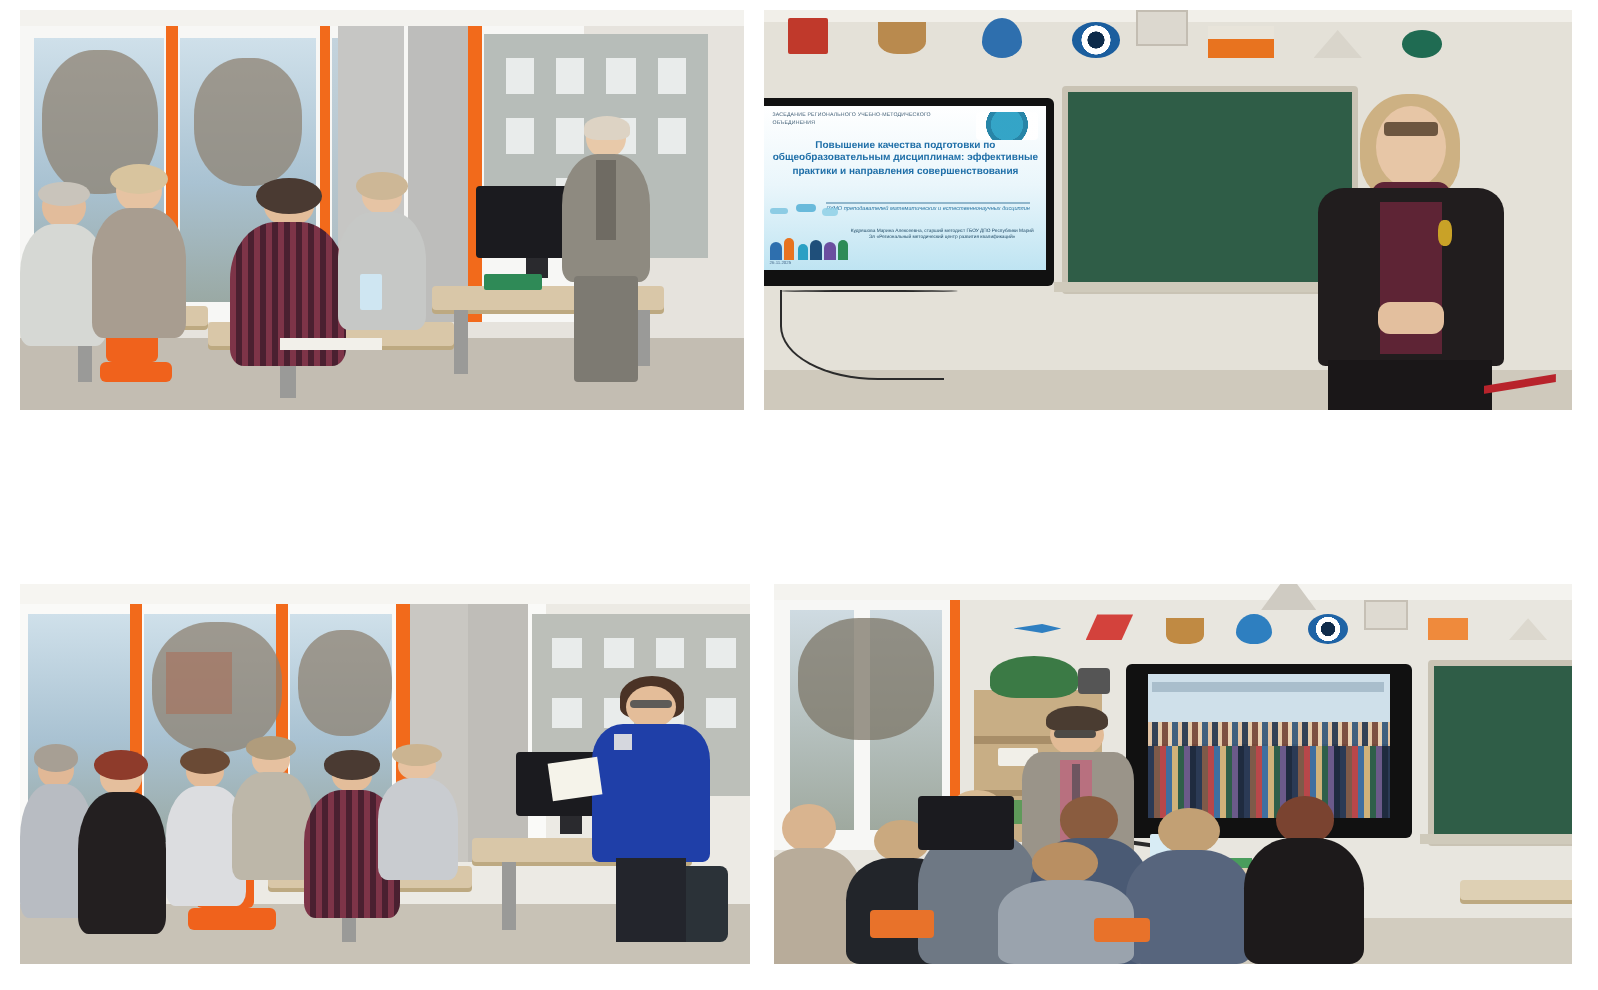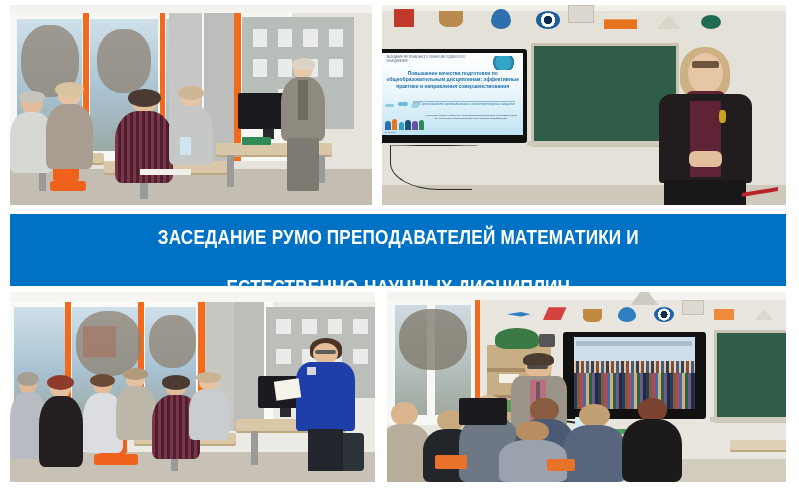--- a/index.html
+++ b/index.html
@@ -221,26 +221,20 @@
         <div style="position:absolute;left:34%;top:34%;width:32%;height:48%;background:#5e2435;"></div>
         <div style="position:absolute;left:64%;top:40%;width:7%;height:8%;background:#c9a227;border-radius:40%;"></div>
         <div style="position:absolute;left:33%;top:66%;width:34%;height:10%;background:#e3bf9e;border-radius:6px;"></div>
         <div style="position:absolute;left:8%;top:84%;width:84%;height:16%;background:#1a1718;"></div>
       </div>
       <div style="position:absolute;right:2%;bottom:4%;width:9%;height:5%;background:#b8232b;
                   clip-path:polygon(0 60%,100% 0,100% 40%,0 100%);"></div>
     </div>
   </div>
 
-  <div class="banner" style="left: 10px; top: 214px; width: 776px; height: 72px; background: rgb(0, 114, 198);">
-    <div class="banner-text" style="color: rgb(255, 255, 255);">
-      <span>ЗАСЕДАНИЕ РУМО ПРЕПОДАВАТЕЛЕЙ  МАТЕМАТИКИ  И</span><br>
-      <span>ЕСТЕСТВЕННО-НАУЧНЫХ ДИСЦИПЛИН</span>
-    </div>
-  </div>
 
   <div class="photo" style="left:10px;top:292px;width:365px;height:190px;">
     <div class="scene">
       <div class="wall" style="background:#eceae4;"></div>
       <div class="ceil" style="height:5%;background:#f6f5f1;"></div>
 
       <div class="winband" style="left:0;top:5%;width:72%;height:68%;background:#fafaf8;"></div>
       <div class="winpane" style="left:1%;top:8%;width:14%;height:60%;"></div>
       <div class="winpane" style="left:17%;top:8%;width:18%;height:60%;"></div>
       <div class="winpane" style="left:37%;top:8%;width:14%;height:60%;"></div>

